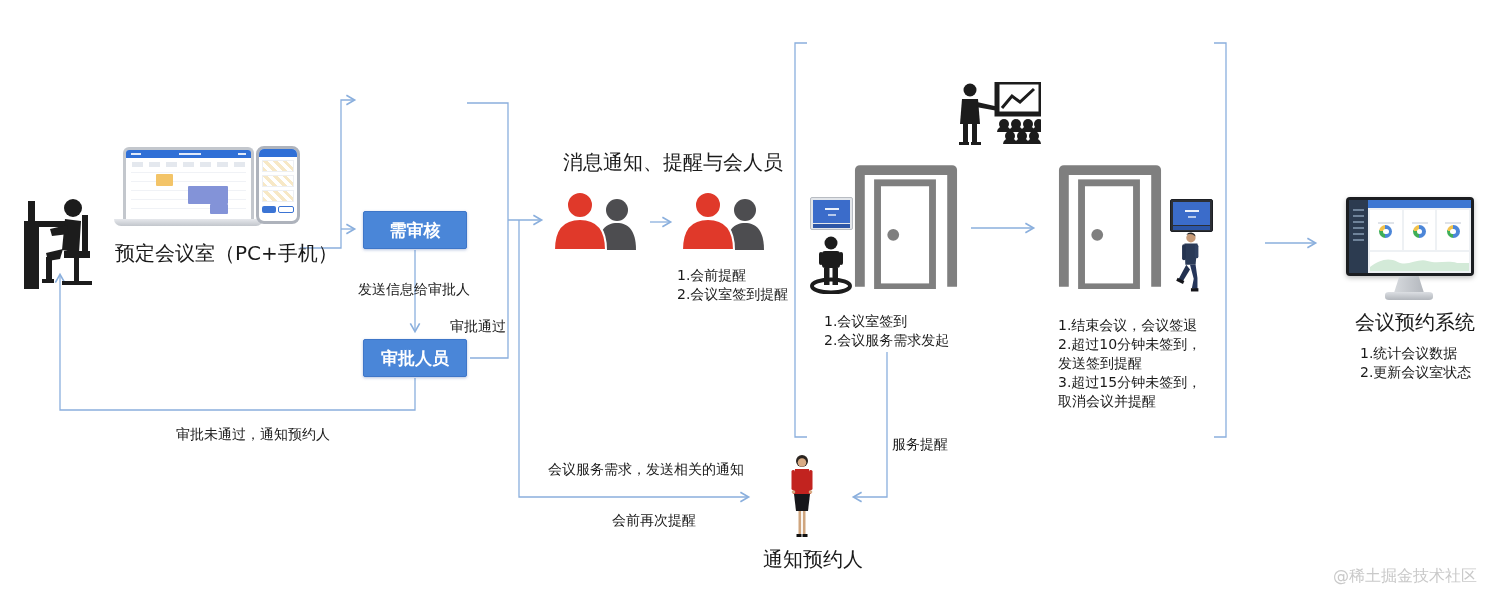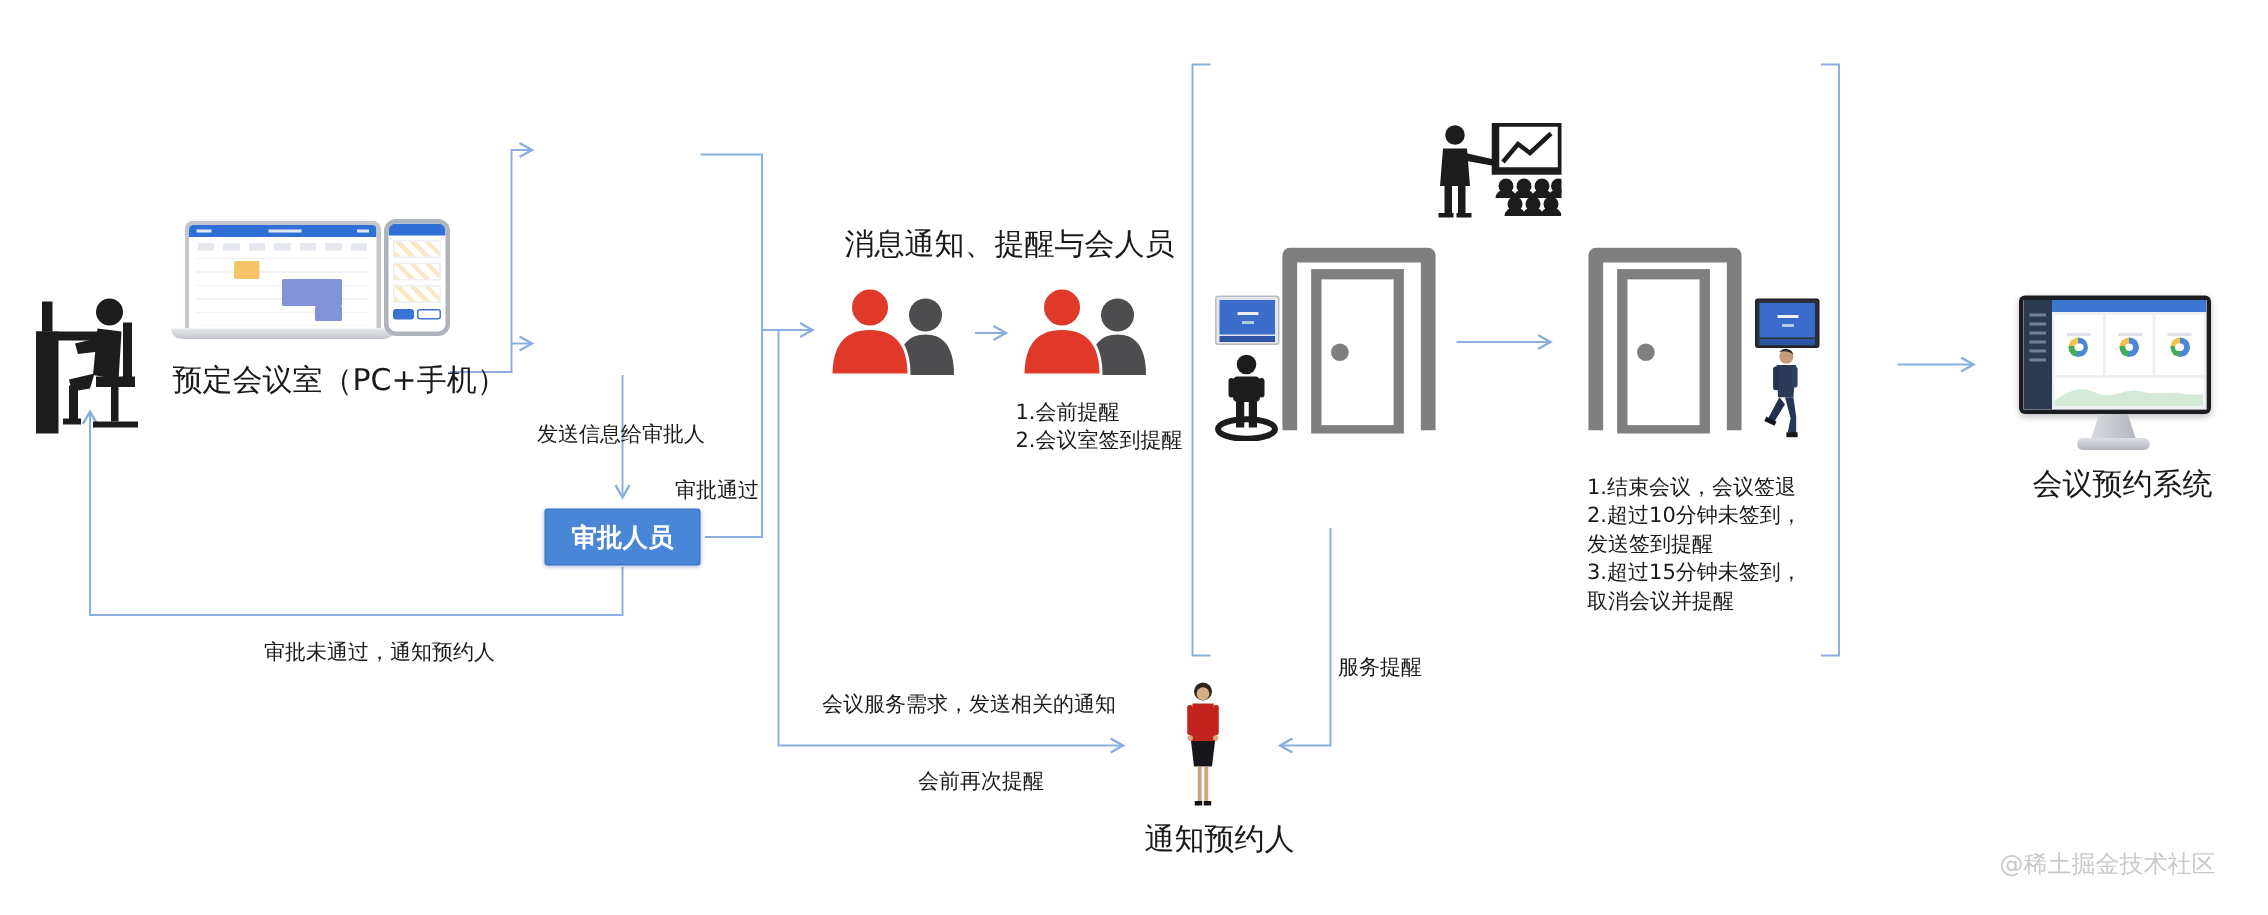--- a/index.html
+++ b/index.html
@@ -137,20 +137,21 @@
     <div class="ph-row"></div>
     <div class="ph-row"></div>
     <div class="ph-foot">
       <span class="ph-btn"></span>
       <span class="ph-btn ghost"></span>
     </div>
   </div>
 
   <div class="h-title" style="left:115px;top:240px">预定会议室（PC+手机）</div>
 
+  <div class="bluebox" style="left:363px;top:211px">需审核</div>
   <div class="bluebox" style="left:363px;top:339px">审批人员</div>
 
   <div class="lbl" style="left:358px;top:281px">发送信息给审批人</div>
   <div class="lbl" style="left:450px;top:318px">审批通过</div>
   <div class="lbl" style="left:176px;top:426px">审批未通过，通知预约人</div>
 
   <div class="h-title" style="left:563px;top:149px">消息通知、提醒与会人员</div>
 
   <svg class="abs" style="left:551px;top:192px;width:96px;height:58px" viewBox="0 0 96 58">
     <circle class="p-gray" cx="66" cy="18" r="11"></circle>
@@ -216,20 +217,24 @@
     <ellipse cx="23" cy="50" rx="19" ry="6.5" fill="none" stroke="#1c1c1c" stroke-width="4"></ellipse>
     <g fill="#1c1c1c">
       <circle cx="23" cy="7" r="6.5"></circle>
       <rect x="14" y="15" width="18" height="17" rx="3"></rect>
       <rect x="11" y="16" width="4" height="13" rx="2"></rect>
       <rect x="31" y="16" width="4" height="13" rx="2"></rect>
       <rect x="16" y="32" width="5.5" height="17"></rect>
       <rect x="24.5" y="32" width="5.5" height="17"></rect>
     </g>
   </svg>
+  <div class="txt" style="left:824px;top:312px">
+    <div>1.会议室签到</div>
+    <div>2.会议服务需求发起</div>
+  </div>
 
   <svg class="abs" style="left:1057px;top:163px;width:106px;height:126px" viewBox="0 0 108 128">
     <path d="M7,126 L7,7 L101,7 L101,126" fill="none" stroke="var(--door-gray)" stroke-width="10" stroke-linejoin="round"></path>
     <rect x="25" y="20" width="56" height="106" fill="#fff" stroke="var(--door-gray)" stroke-width="7"></rect>
     <circle cx="41" cy="73" r="6" fill="var(--door-gray)"></circle>
   </svg>
   <div class="tablet dark" style="left:1170px;top:199px">
     <div class="tab-screen">
         <i class="t1"></i>
         <i class="t2"></i>
@@ -311,15 +316,19 @@
             <path d="M0,15 C10,8 18,5 28,10 C38,15 48,6 58,9 C68,12 78,8 88,11 L100,11 L100,19 L0,19 Z" fill="#d3ead8"></path>
           </svg>
         </div>
       </div>
     </div>
   </div>
   <div class="mon-neck"></div>
   <div class="mon-base"></div>
 
   <div class="h-title" style="left:1355px;top:309px">会议预约系统</div>
+  <div class="txt" style="left:1360px;top:344px">
+    <div>1.统计会议数据</div>
+    <div>2.更新会议室状态</div>
+  </div>
 
   <div class="watermark">@稀土掘金技术社区</div>
 </div>
 
 </body></html>

